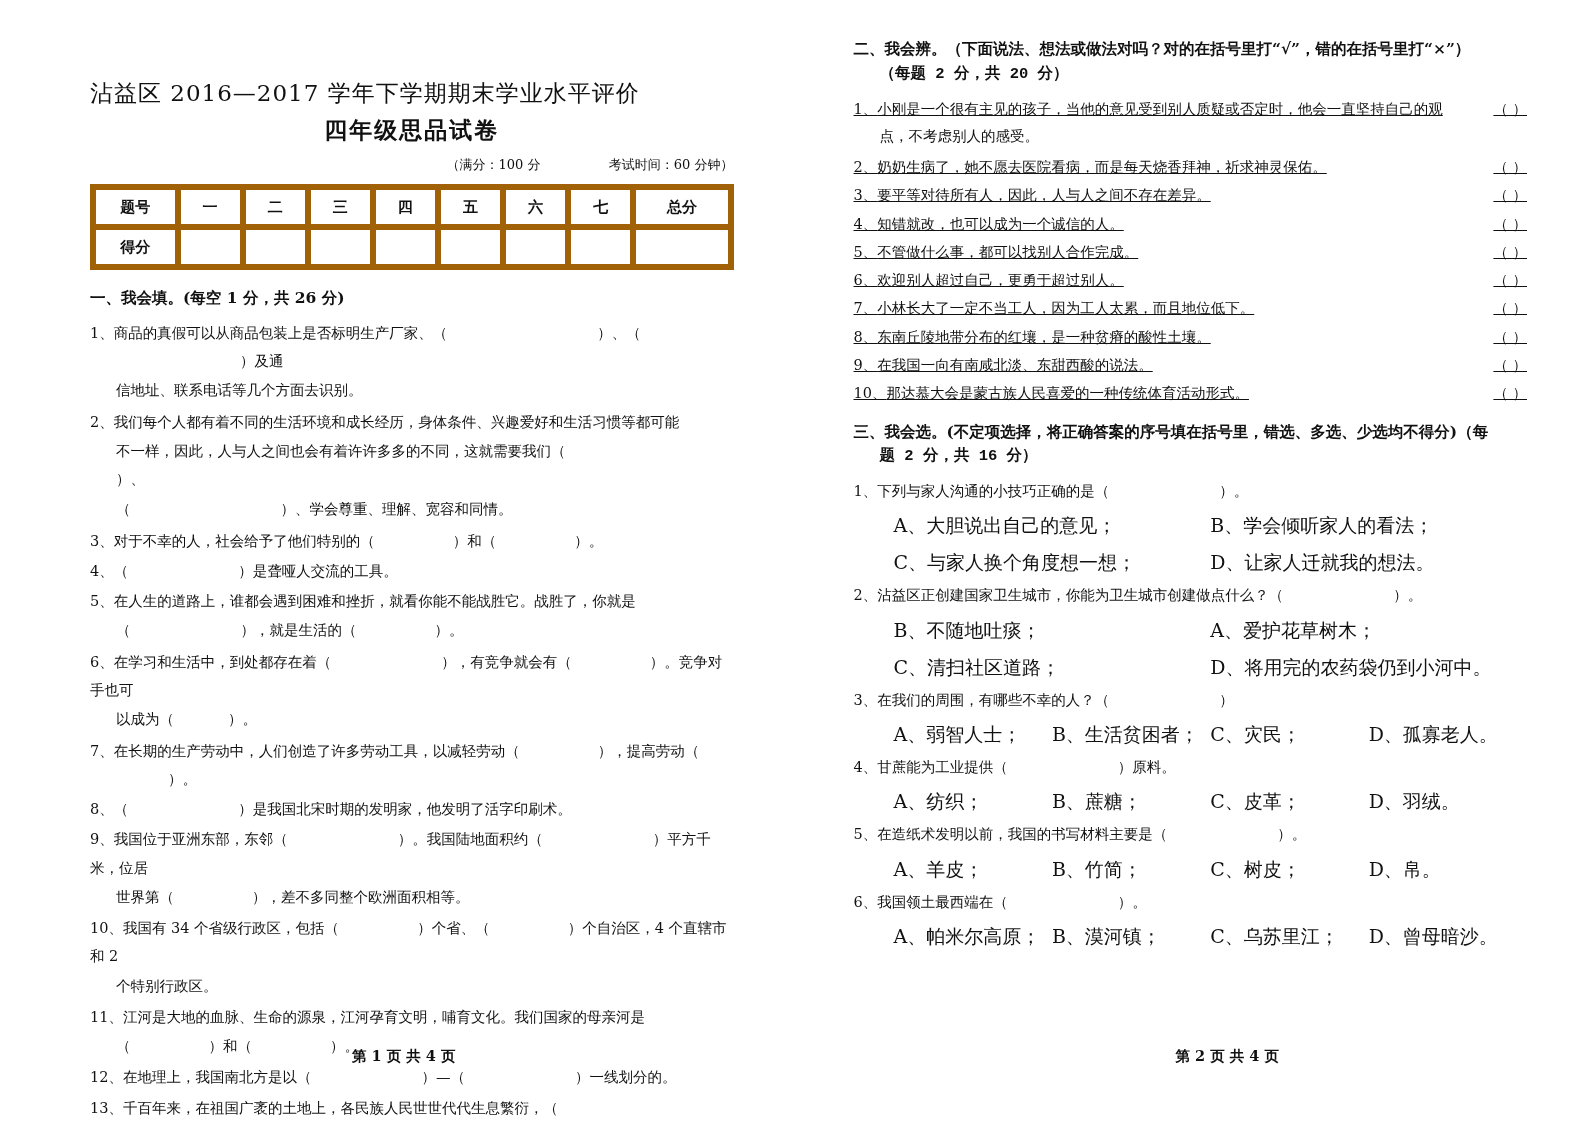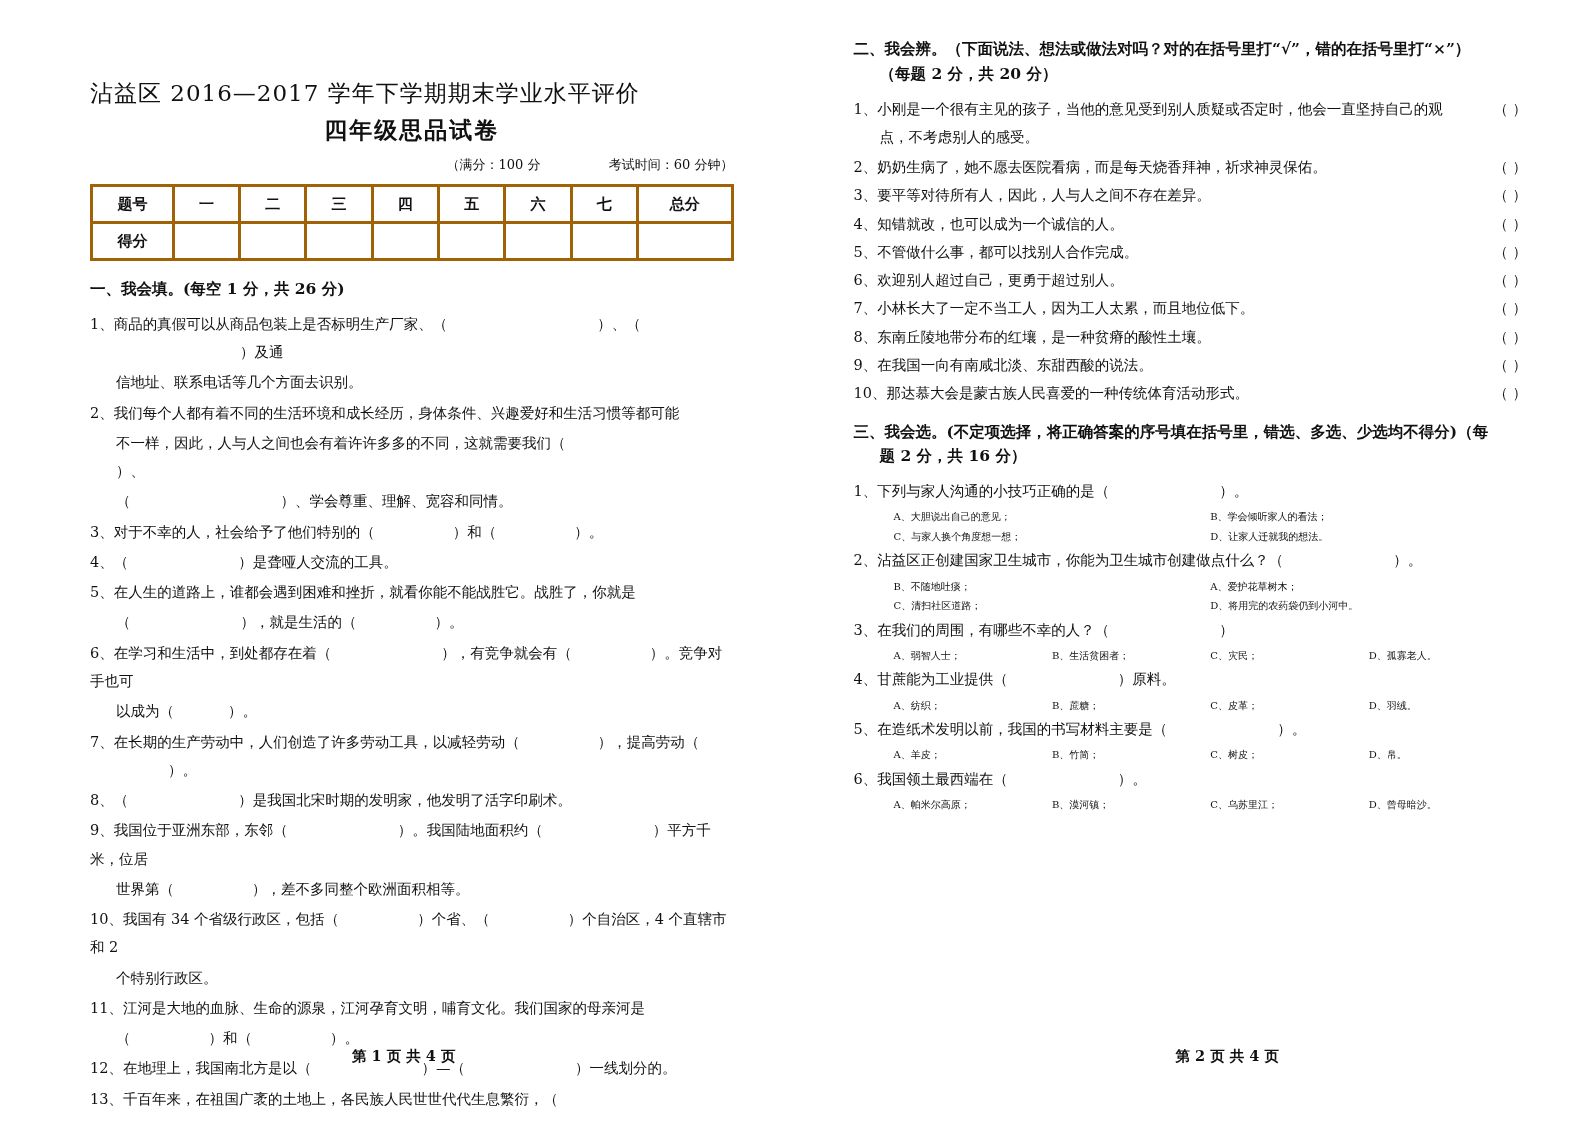--- a/index.html
+++ b/index.html
@@ -43,21 +43,21 @@
   }
   .subline .gap{display:inline-block;width:60px;}
 
   table.score{
     border-collapse:collapse;
     width:100%;
     margin:0 0 16px 0;
     table-layout:fixed;
   }
   table.score td{
-    border:3px solid #a16207;
+    border:6px solid #a16207;
     height:32px;
     text-align:center;
     font-size:15px;
     font-weight:bold;
   }
   table.score td.first{width:12%;}
   table.score td.tot{width:14%;}
 
   .sec-head{
     font-size:15.5px;
@@ -75,35 +75,36 @@
   .b-s{width:54px;}
   .b-m{width:78px;}
   .b-l{width:110px;}
   .b-xl{width:150px;}
   .b-xxl{width:190px;}
   .tf-row{
     display:flex;
     font-size:14.5px;
     line-height:1.95;
     align-items:center;
+    text-decoration:underline;
   }
   .tf-row .txt{flex:1;padding-right:10px;}
   .tf-row .mk{width:66px;text-align:right;white-space:nowrap;}
 
   .opts{
     display:flex;
-    font-size:10px;
+    font-size:19px;
     line-height:1.95;
     margin-left:40px;
   }
   .opts .o{flex:1;}
   .opts.two .o{flex:0 0 50%;}
   .opts.four .o{flex:0 0 25%;}
 
-  .sub-ind{margin-left:26px;}
+  .sub-ind{margin-left:26px;font-family:Liberation Mono, monospace;}
 
   .footer{
     position:absolute;
     bottom:56px;
     left:0;right:0;
     text-align:center;
     font-size:14.5px;
     font-weight:bold;
     margin-left:44px;
   }

